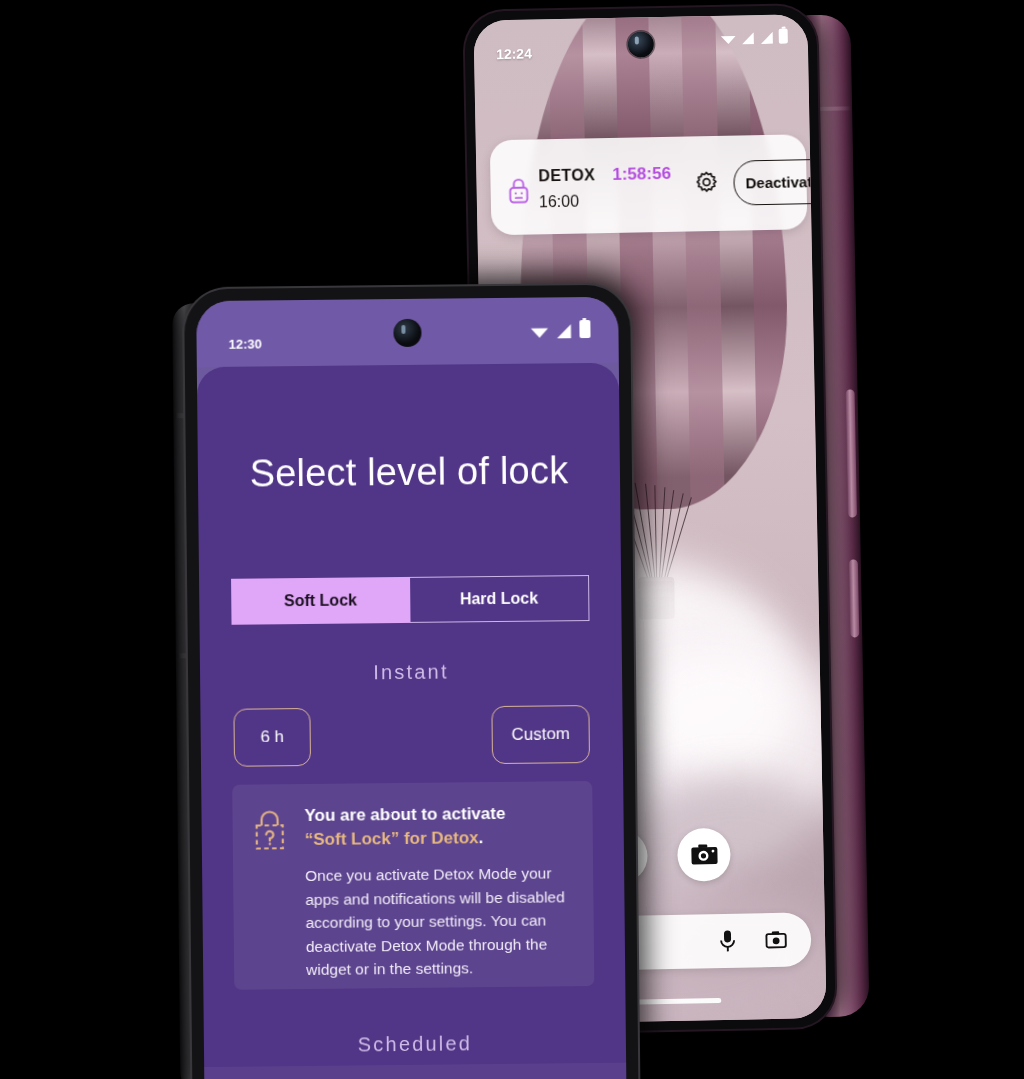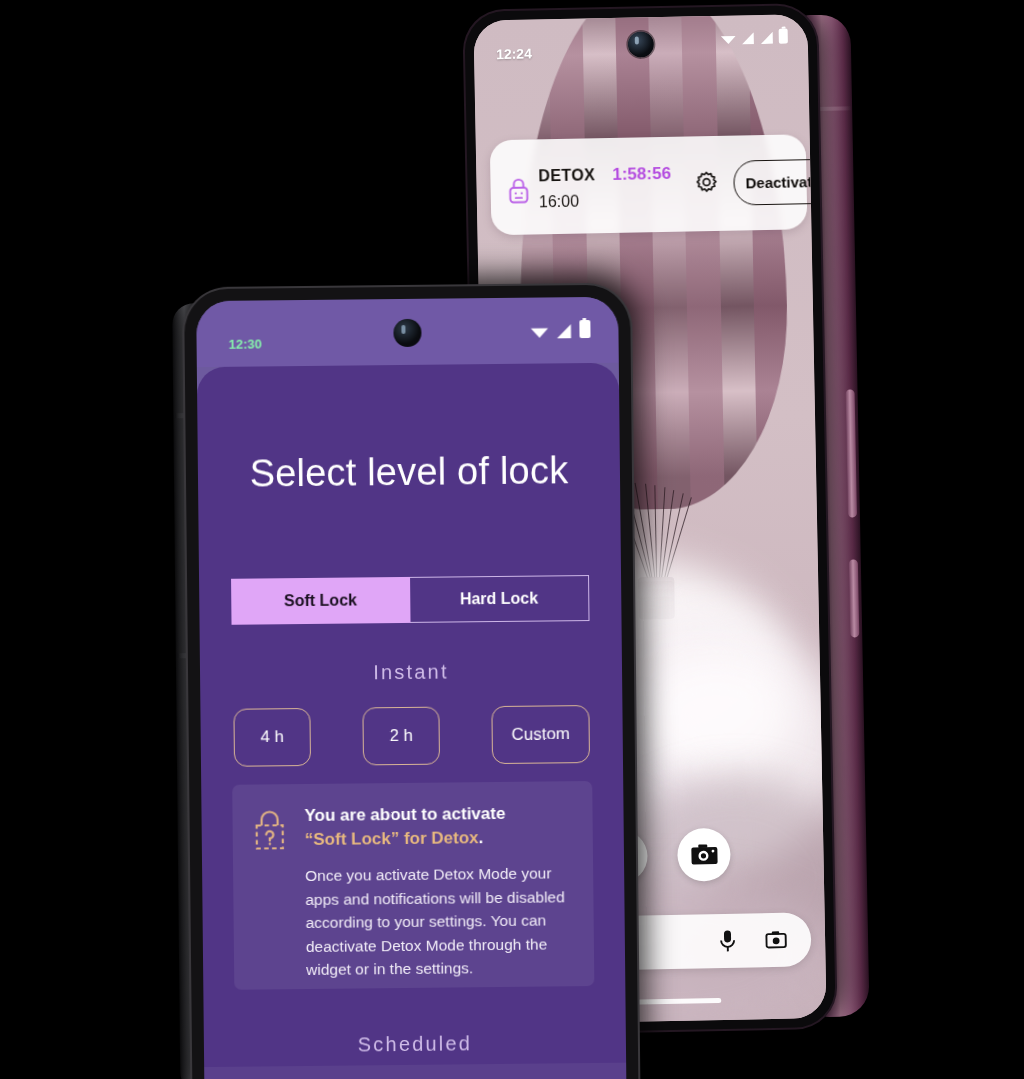--- a/index.html
+++ b/index.html
@@ -88,21 +88,21 @@
       background:linear-gradient(90deg,#0e0e10 0%,#3a3a3e 22%,#6e6e74 46%,#55555a 70%,#1b1b1e 100%);}
   .fp-ab{position:absolute;left:2px;width:26px;height:5px;
       background:linear-gradient(90deg,rgba(0,0,0,.2),#8f8f96,rgba(0,0,0,.2));opacity:.8;}
   .fp-body{position:absolute;left:14px;top:0;width:446px;height:800px;
       border-radius:44px 44px 0 0;background:#131214;
       box-shadow:0 0 0 2px #39373b, 0 -2px 30px 8px rgba(0,0,0,.8);}
   .fp-screen{position:absolute;left:12px;top:12px;right:12px;bottom:0;
       border-radius:34px 34px 0 0;overflow:hidden;background:#6d5a9e;}
 
   .fp-status{position:absolute;left:0;right:0;top:0;height:66px;background:#7059a6;}
-  .fp-time{position:absolute;left:32px;top:36px;font-size:13px;color:#86efac;font-weight:700;}
+  .fp-time{position:absolute;left:32px;top:36px;font-size:13px;color:#ffffff;font-weight:700;}
   .fp-icons{position:absolute;right:28px;top:23px;display:flex;gap:7px;align-items:flex-end;}
   .fp-punch{position:absolute;left:50%;top:20px;margin-left:-14px;width:28px;height:28px;
       border-radius:50%;background:radial-gradient(circle at 38% 34%,#2d3a48,#0a0c10 60%,#05060a);}
   .fp-punch:after{content:"";position:absolute;left:8px;top:6px;width:4px;height:9px;
       border-radius:3px;background:rgba(175,205,230,.6);}
 
   .sheet{position:absolute;left:0;right:0;top:66px;bottom:0;background:#513586;
       border-radius:28px 28px 0 0;}
   .title{position:absolute;left:0;right:0;top:86px;text-align:center;font-size:38px;
       font-weight:300;color:#fff;letter-spacing:.2px;}
@@ -296,22 +296,21 @@
           <div class="title">Select level of lock</div>
 
           <div class="segs">
             <div class="seg on">Soft Lock</div>
             <div class="seg off">Hard Lock</div>
           </div>
 
           <div class="grouplabel lbl-instant">Instant</div>
 
           <div class="chips">
-            <div class="chip">4 h</div>
-            <div class="chip">2 h</div>
+            <div class="chip">6 h</div>
             <div class="chip" style="width:96px">Custom</div>
           </div>
 
           <div class="infocard">
             <svg class="ic-lock" viewBox="0 0 40 42">
               <path d="M7 15 H33 V38 H7 Z" fill="none" stroke="#e0b283" stroke-width="2.2" stroke-dasharray="4.5 3.4"></path>
               <path d="M12 15 V9.5 a8 8 0 0 1 16 0 V15" fill="none" stroke="#e0b283" stroke-width="2.2"></path>
               <path d="M16.4 24.2 a3.6 3.6 0 1 1 3.6 3.9 v2.1" fill="none" stroke="#e0b283" stroke-width="2.2" stroke-linecap="round"></path>
               <circle cx="20" cy="33.6" r="1.25" fill="#e0b283"></circle>
             </svg>

